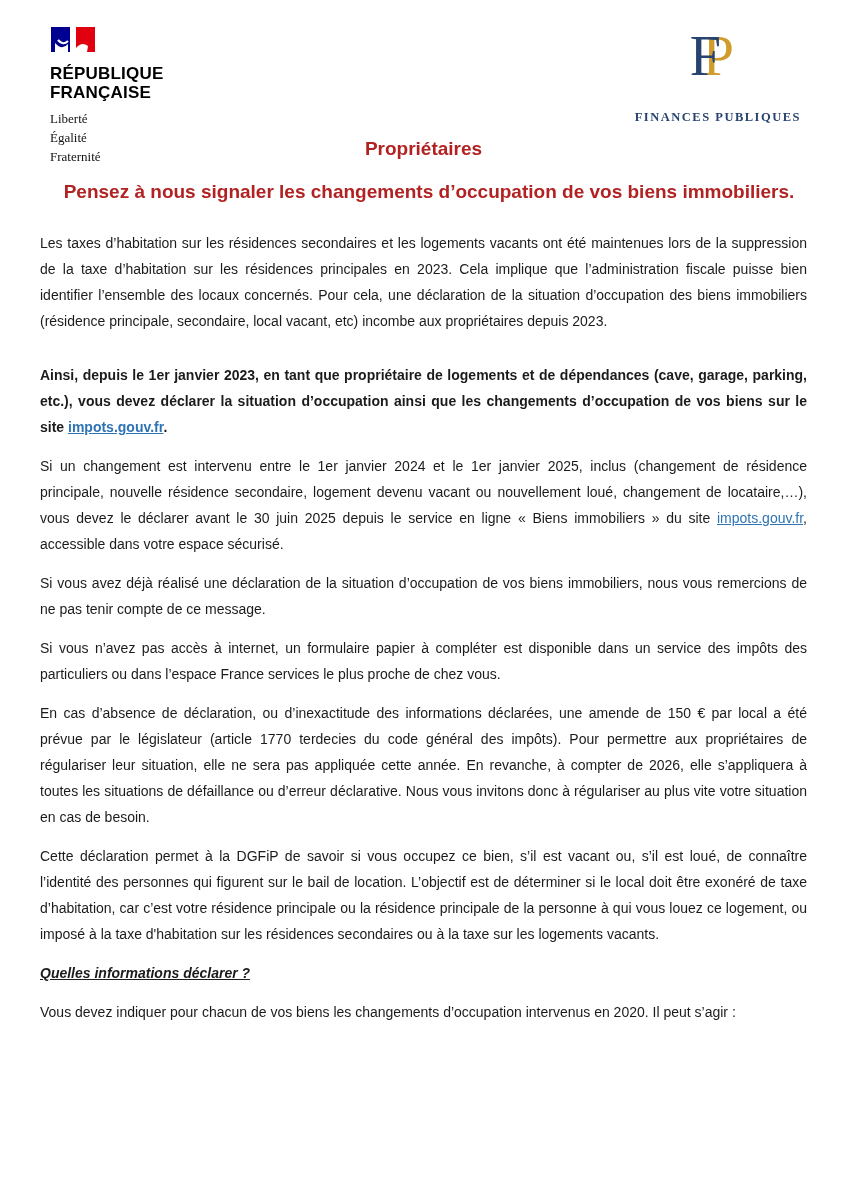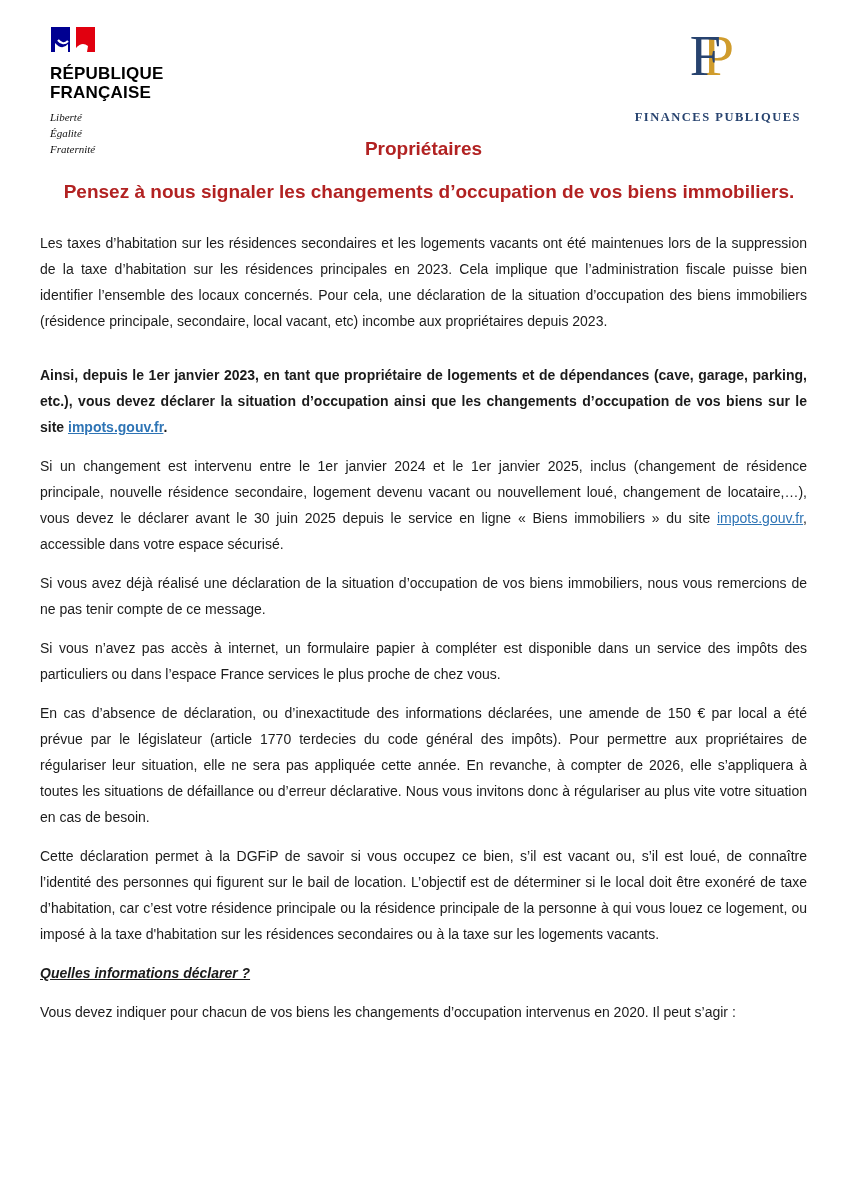--- a/index.html
+++ b/index.html
@@ -15,21 +15,21 @@
   html,body{margin:0;padding:0;}
   body{
     width:847px;height:1200px;background:#ffffff;overflow:hidden;
     font-family:"Liberation Sans",sans-serif;color:var(--text);
   }
   
   .header{display:flex;justify-content:space-between;align-items:flex-start;padding:26px 42px 0 50px;height:128px;}
   .rf-block{display:flex;flex-direction:column;}
   .rf-flag{margin-bottom:4px;}
   .rf-title{font-weight:700;font-size:17px;line-height:1.12;letter-spacing:.2px;color:#000;}
-  .rf-devise{font-family:"Liberation Serif",serif;font-style:italic;font-size:11px;line-height:1.45;margin-top:8px;color:#111;}
+  .rf-devise{font-family:"Liberation Serif",serif;font-size:13px;line-height:1.45;margin-top:8px;color:#111;}
   .fp-block{display:flex;flex-direction:column;align-items:center;margin-top:8px;margin-right:4px;}
   .fp-mono{position:relative;width:56px;height:60px;font-family:"Liberation Serif",serif;}
   .fp-mono .glyph{position:absolute;top:-6px;font-size:56px;font-weight:400;line-height:1;}
   .fp-mono .glyph-p{left:13px;color:var(--gold);}
   .fp-mono .glyph-f{left:0;color:var(--navy);}
   .fp-label{font-family:"Liberation Serif",serif;font-size:12.5px;letter-spacing:1.5px;color:var(--navy);margin-top:16px;font-weight:700;white-space:nowrap;}
   
   .titles{text-align:center;margin-top:10px;}
   .doc-title{color:var(--title_red);font-size:19px;font-weight:700;margin:0;}
   .doc-subtitle{color:var(--title_red);font-size:19px;font-weight:700;margin:21px 0 0 0;white-space:nowrap;padding-left:11px;}

